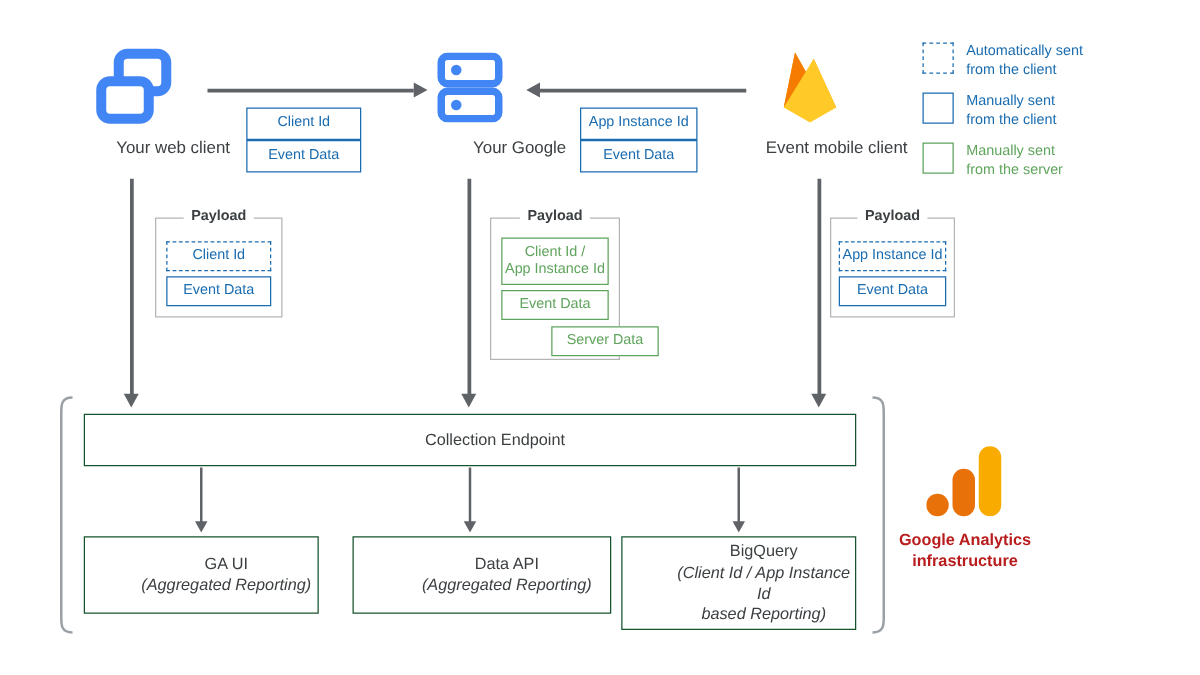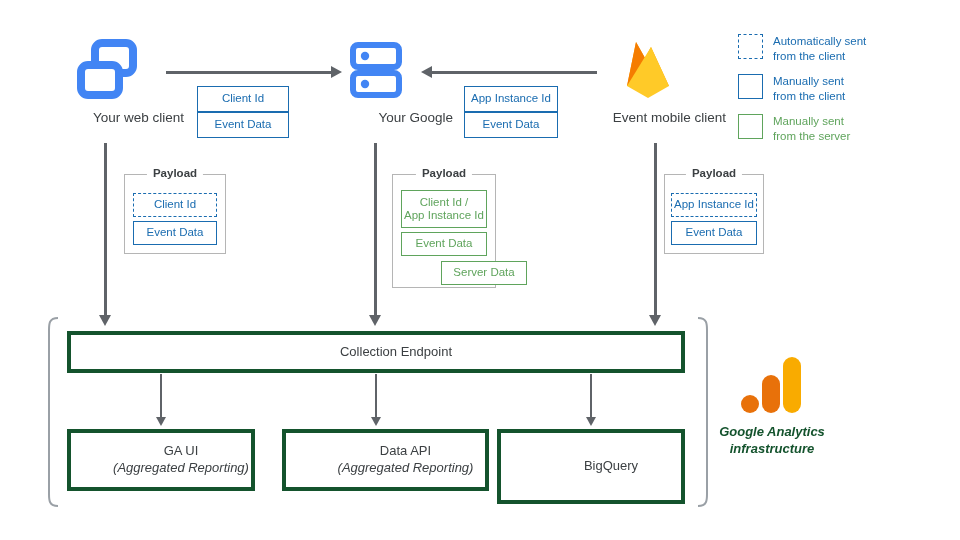--- a/index.html
+++ b/index.html
@@ -30,21 +30,21 @@
     background:#fff;
   }
   .payload-title{
     position:absolute;background:#fff;padding:0 6px;font-size:11.5px;
     font-weight:bold;color:#3c4043;top:-8px;left:50%;
     transform:translateX(-50%);white-space:nowrap;
   }
 
   
   .gbox{
-    position:absolute;box-sizing:border-box;border:4px solid #14532d;
+    position:absolute;box-sizing:border-box;border:1px solid #14532d;
     background:#fff;display:flex;flex-direction:column;
     justify-content:center;text-align:center;color:#3c4043;font-size:13px;
     line-height:1.3;
     padding-left:40px;
   }
   .gbox .sub{font-style:italic;}
 
   
   .arrow-line{position:absolute;background:#5f6368;}
   .arrow-head{position:absolute;width:0;height:0;}
@@ -63,21 +63,21 @@
   .sw-dash {border:1.6px dashed #1a6cb0;}
   .sw-blue {border:1.6px solid  #1a6cb0;}
   .sw-green{border:1.6px solid  #5fa45c;}
   .legend-text{font-size:11.5px;line-height:1.32;white-space:nowrap;}
   .lt-blue{color:#1a6cb0;}
   .lt-green{color:#5fa45c;}
 
   
   .ga-caption{
     position:absolute;text-align:center;font-size:13px;line-height:1.3;
-    color:#14532d;font-weight:bold;white-space:nowrap;font-style:italic;
+    color:#b91c1c;font-weight:bold;white-space:nowrap;
   }
 </style>
 </head>
 <body>
 
 <div class="abs" style="left:76px;top:38px;width:62px;height:62px;">
   <svg width="62" height="62" viewBox="0 0 62 62">
     <rect x="19" y="5" width="38" height="30" rx="7" ry="7" fill="none" stroke="#4285f4" stroke-width="8"></rect>
     <rect x="5" y="27" width="38" height="30" rx="7" ry="7" fill="#fff" stroke="#4285f4" stroke-width="8"></rect>
   </svg>
@@ -194,20 +194,22 @@
   <span class="sub">(Aggregated Reporting)</span>
 </div>
 
 <div class="gbox" style="left:282px;top:429px;width:207px;height:62px;">
   <span>Data API</span>
   <span class="sub">(Aggregated Reporting)</span>
 </div>
 
 <div class="gbox" style="left:497px;top:429px;width:188px;height:75px;">
   <span>BigQuery</span>
+  <span class="sub" style="white-space:pre-line;">(Client Id / App Instance Id
+based Reporting)</span>
 </div>
 
 <div class="abs" style="left:741px;top:355px;width:62px;height:62px;">
   <svg width="62" height="62" viewBox="0 0 62 62">
     <rect x="42" y="2" width="18" height="56" rx="9" ry="9" fill="#f9ab00"></rect>
     <rect x="21" y="20" width="18" height="38" rx="9" ry="9" fill="#e8710a"></rect>
     <circle cx="9" cy="49" r="9" fill="#e8710a"></circle>
   </svg>
 </div>
 <div class="ga-caption" style="left:687px;top:424px;width:170px;">

